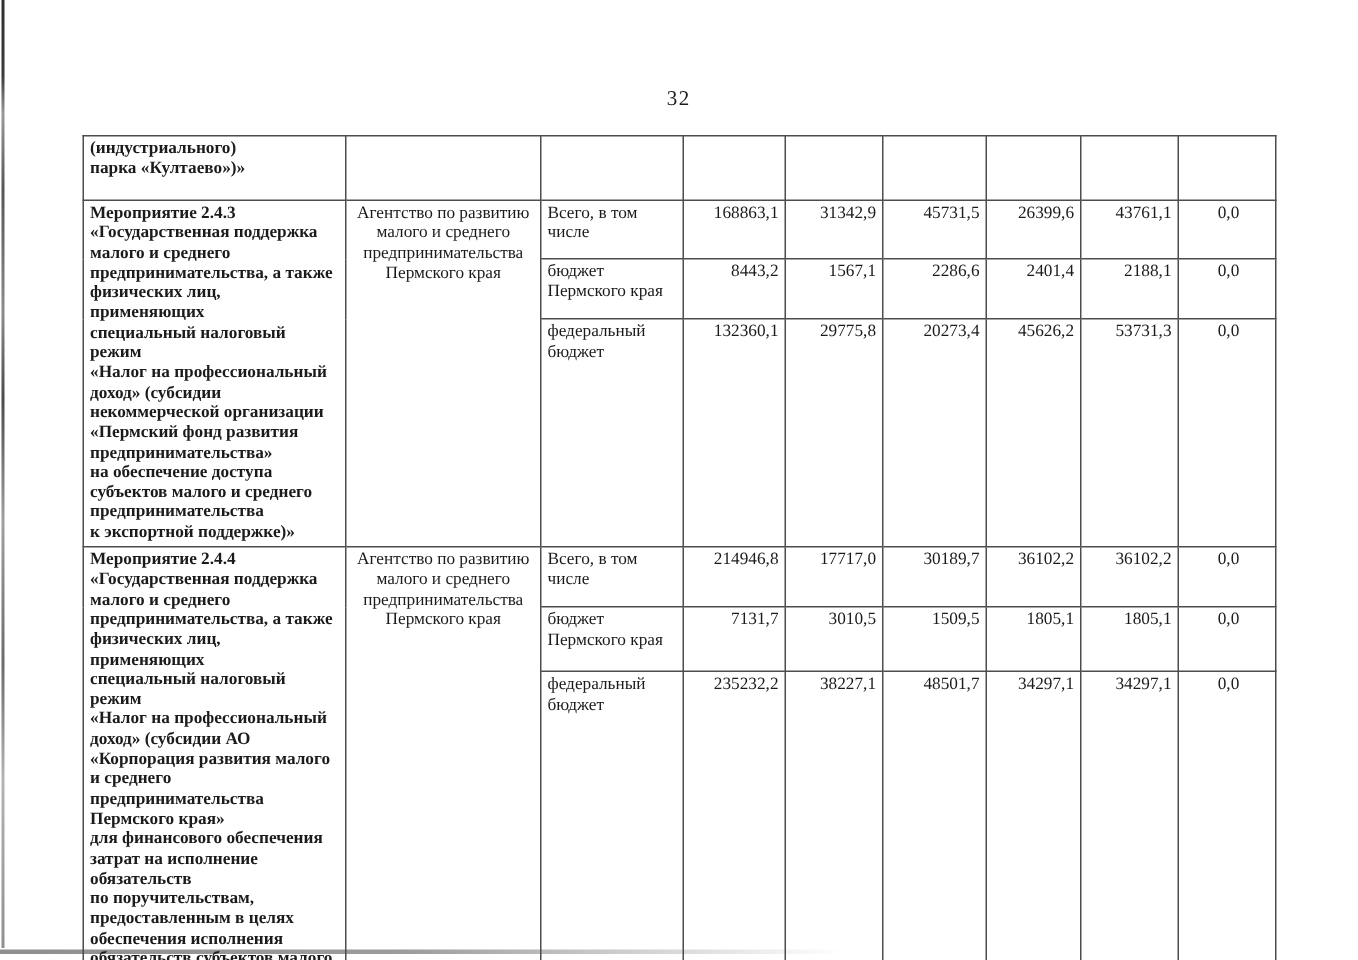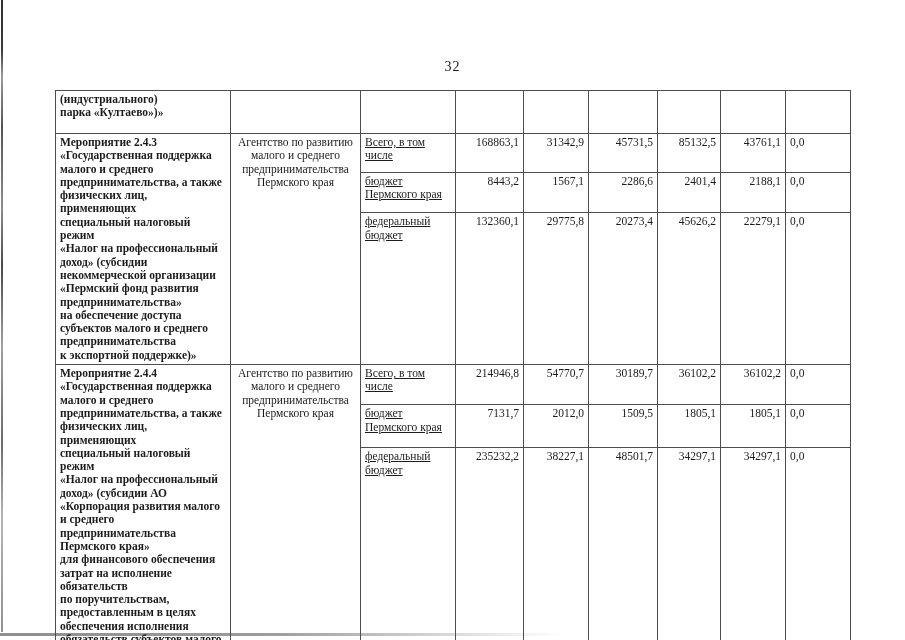--- a/index.html
+++ b/index.html
@@ -29,23 +29,23 @@
   table.doc td{
     border:1px solid #4d4d4d;
     vertical-align:top;
     font-size:11.5px;line-height:13.3px;
     padding:2px 4px 2px 4px;
     overflow:hidden;
   }
   td.pre{white-space:pre-line;}
   td.name{padding-left:5px;font-weight:bold;}
   td.executor{text-align:center;padding-left:2px;padding-right:2px;}
-  td.src{padding-left:5px;text-decoration:underline;}
+  td.src{padding-left:5px;}
   td.num{text-align:right;padding-right:7px;padding-top:3px;margin-top:43px;}
-  td.num.center{text-align:left;padding-right:2px;}
+  td.num.center{text-align:center;padding-right:2px;}
 </style>
 </head>
 <body>
 
 <div class="scan-left"></div>
 <div class="scan-bottom"></div>
 
 <div class="page-number">32</div>
 
 <table class="doc">
@@ -93,42 +93,42 @@
 к экспортной поддержке)»</td>
     <td class="pre executor" rowspan="3">Агентство по развитию
 малого и среднего
 предпринимательства
 Пермского края</td>
     <td class="pre src">Всего, в том
 числе</td>
     <td class="num">168863,1</td>
     <td class="num">31342,9</td>
     <td class="num">45731,5</td>
-    <td class="num">85132,5</td>
+    <td class="num">26399,6</td>
     <td class="num">43761,1</td>
     <td class="num center">0,0</td>
   </tr>
   <tr style="height:35px">
     <td class="pre src">бюджет
 Пермского края</td>
     <td class="num">8443,2</td>
     <td class="num">1567,1</td>
     <td class="num">2286,6</td>
     <td class="num">2401,4</td>
     <td class="num">2188,1</td>
     <td class="num center">0,0</td>
   </tr>
   <tr style="height:132px">
     <td class="pre src">федеральный
 бюджет</td>
     <td class="num">132360,1</td>
     <td class="num">29775,8</td>
     <td class="num">20273,4</td>
     <td class="num">45626,2</td>
-    <td class="num">22279,1</td>
+    <td class="num">53731,3</td>
     <td class="num center">0,0</td>
   </tr>
 
   <tr style="height:35px">
     <td class="pre name" rowspan="3">Мероприятие 2.4.4
 «Государственная поддержка
 малого и среднего
 предпринимательства, а также
 физических лиц, применяющих
 специальный налоговый режим
@@ -144,31 +144,31 @@
 предоставленным в целях
 обеспечения исполнения
 обязательств субъектов малого</td>
     <td class="pre executor" rowspan="3">Агентство по развитию
 малого и среднего
 предпринимательства
 Пермского края</td>
     <td class="pre src">Всего, в том
 числе</td>
     <td class="num">214946,8</td>
-    <td class="num">54770,7</td>
+    <td class="num">17717,0</td>
     <td class="num">30189,7</td>
     <td class="num">36102,2</td>
     <td class="num">36102,2</td>
     <td class="num center">0,0</td>
   </tr>
   <tr style="height:37px">
     <td class="pre src">бюджет
 Пермского края</td>
     <td class="num">7131,7</td>
-    <td class="num">2012,0</td>
+    <td class="num">3010,5</td>
     <td class="num">1509,5</td>
     <td class="num">1805,1</td>
     <td class="num">1805,1</td>
     <td class="num center">0,0</td>
   </tr>
   <tr style="height:174px">
     <td class="pre src">федеральный
 бюджет</td>
     <td class="num">235232,2</td>
     <td class="num">38227,1</td>

